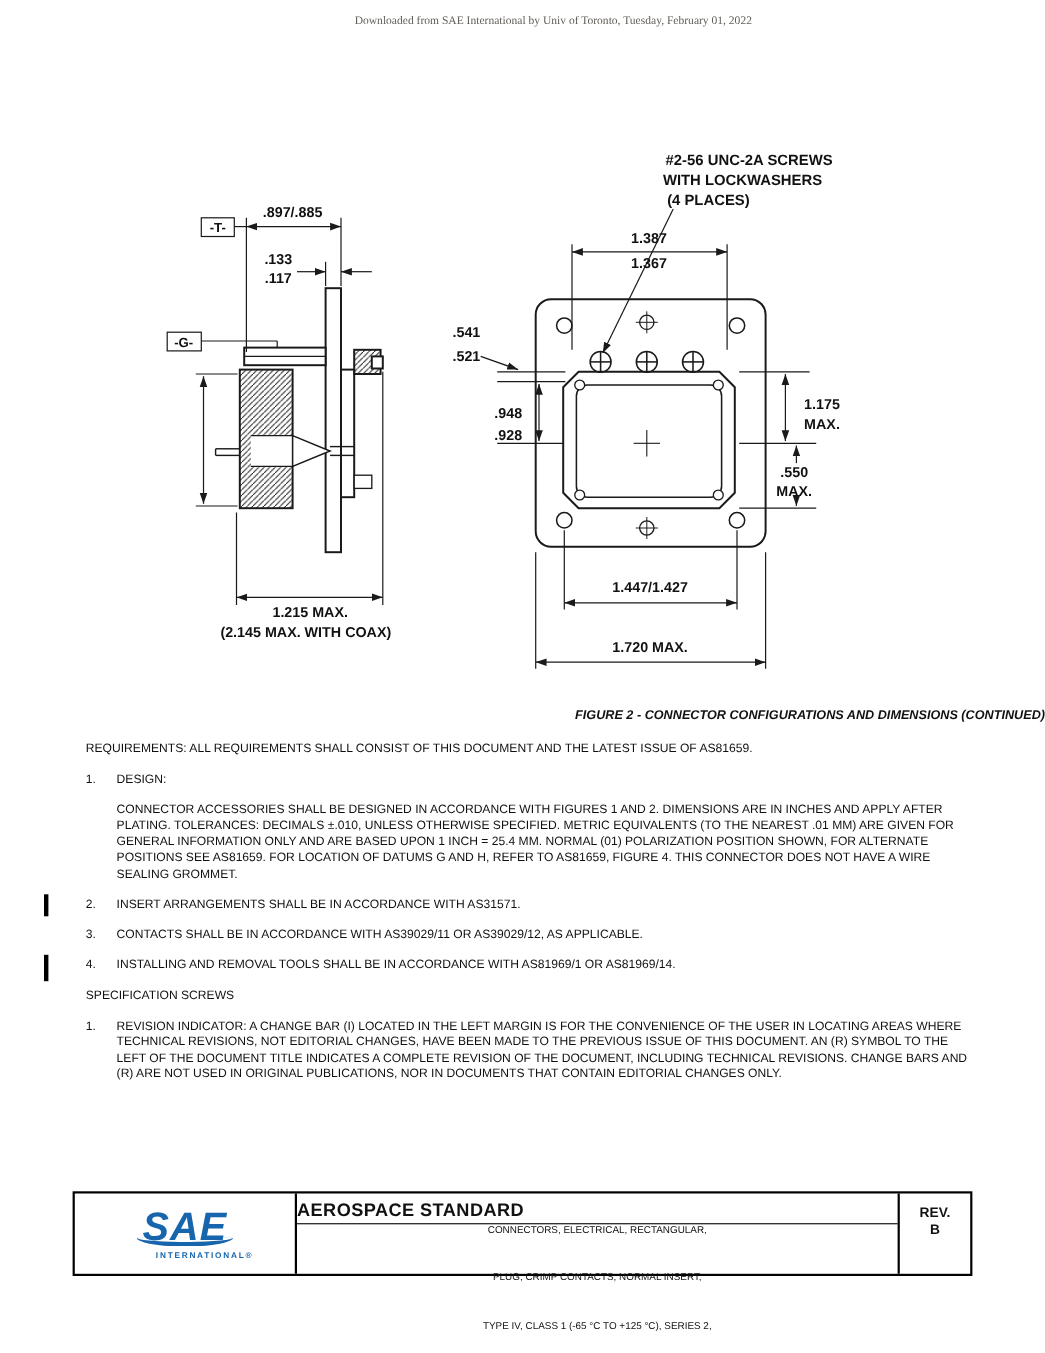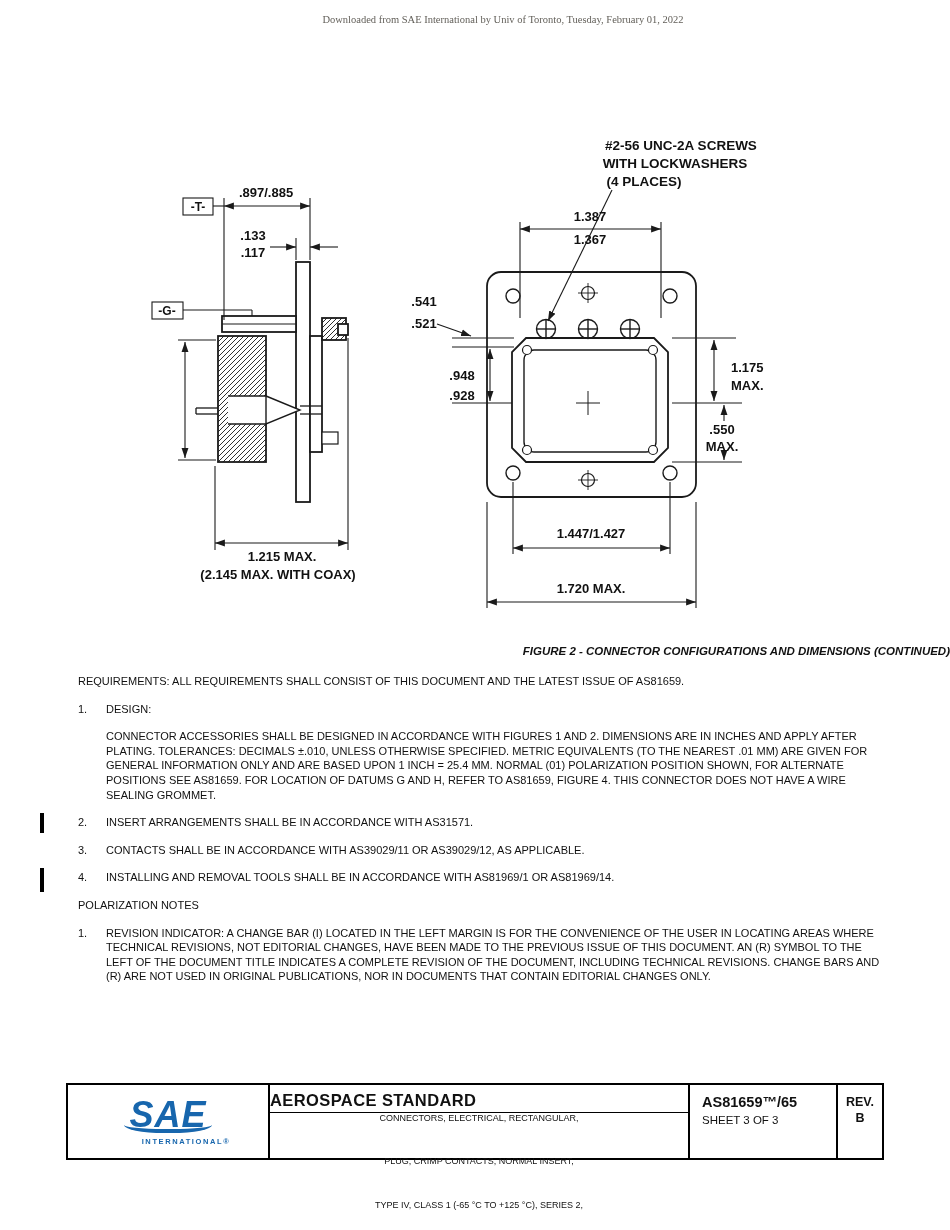--- a/index.html
+++ b/index.html
@@ -63,21 +63,21 @@
     font-weight:bold; font-size:16.5px; text-align:left;
     padding:6px 0 2px; border-bottom:1.5px solid #000; letter-spacing:.4px;
   }
   .tb-center-sub {
     flex:1; display:flex; flex-direction:column; justify-content:center;
     font-size:9px; text-align:center; line-height:11.4px;gap:32px;
   }
   .tb-number { width:148px; border-right:2px solid #000; padding:9px 0 0 12px; }
   .tb-number .docno { font-weight:bold; font-size:14.5px; }
   .tb-number .sheet { font-size:11.5px; margin-top:4px; }
-  .tb-rev { width:44px; text-align:center; font-weight:bold; font-size:12.5px; padding-top:9px; line-height:16px; }
+  .tb-rev { width:64px; text-align:center; font-weight:bold; font-size:12.5px; padding-top:9px; line-height:16px; }
 
   text { font-family:"Liberation Sans", sans-serif; }
 </style>
 </head>
 <body>
 
 <div class="page">
 
   <div class="download-note">Downloaded from SAE International by Univ of Toronto, Tuesday, February 01, 2022</div>
 
@@ -259,21 +259,21 @@
       <span class="num">3.</span>
       <span class="txt">CONTACTS SHALL BE IN ACCORDANCE WITH AS39029/11 OR AS39029/12, AS APPLICABLE.</span>
     </div>
 
     <div class="item">
       <span class="change-bar tall"></span>
       <span class="num">4.</span>
       <span class="txt">INSTALLING AND REMOVAL TOOLS SHALL BE IN ACCORDANCE WITH AS81969/1 OR AS81969/14.</span>
     </div>
 
-    <div class="heading">POLARIZATION NOTES</div>
+    <div class="heading">SPECIFICATION SCREWS</div>
 
     <div class="item">
       <span class="num">1.</span>
       <span class="txt">REVISION INDICATOR: A CHANGE BAR (I) LOCATED IN THE LEFT MARGIN IS FOR THE CONVENIENCE OF THE USER IN LOCATING AREAS WHERE TECHNICAL REVISIONS, NOT EDITORIAL CHANGES, HAVE BEEN MADE TO THE PREVIOUS ISSUE OF THIS DOCUMENT. AN (R) SYMBOL TO THE LEFT OF THE DOCUMENT TITLE INDICATES A COMPLETE REVISION OF THE DOCUMENT, INCLUDING TECHNICAL REVISIONS. CHANGE BARS AND (R) ARE NOT USED IN ORIGINAL PUBLICATIONS, NOR IN DOCUMENTS THAT CONTAIN EDITORIAL CHANGES ONLY.</span>
     </div>
   </div>
 
   <div class="title-block">
     <div class="tb-logo">
       <div class="sae-word">SAE</div>
@@ -282,23 +282,19 @@
     </div>
     <div class="tb-center">
       <div class="tb-center-head">AEROSPACE STANDARD</div>
       <div class="tb-center-sub">
         <div>CONNECTORS, ELECTRICAL, RECTANGULAR,</div>
         <div>PLUG, CRIMP CONTACTS, NORMAL INSERT,</div>
         <div>TYPE IV, CLASS 1 (-65 °C TO +125 °C), SERIES 2,</div>
         <div>SHELL DESIGNATOR A</div>
       </div>
     </div>
-    <div class="tb-number">
-      <div class="docno">AS81659™/65</div>
-      <div class="sheet">SHEET 3 OF 3</div>
-    </div>
     <div class="tb-rev">
       <div>REV.</div>
       <div>B</div>
     </div>
   </div>
 
 </div>
 
 </body></html>

